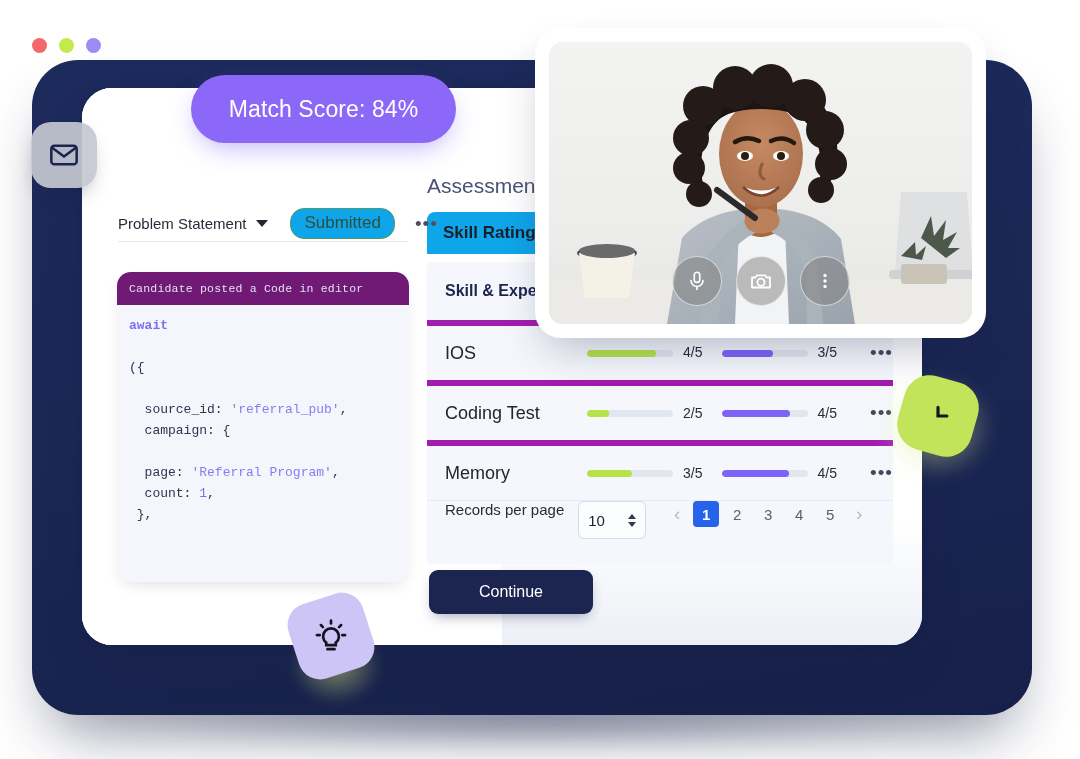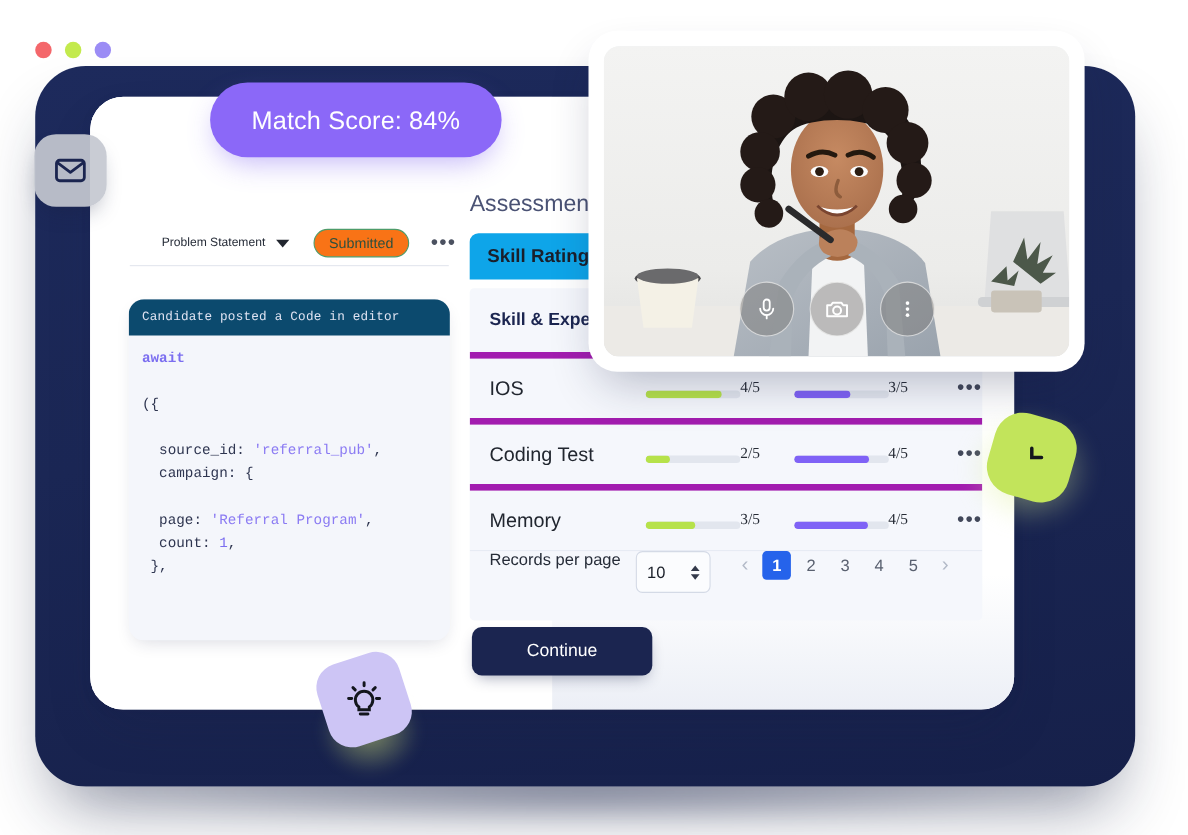--- a/index.html
+++ b/index.html
@@ -109,39 +109,38 @@
     position: absolute;
     left: 118px;
     top: 208px;
     width: 290px;
     display: flex;
     align-items: center;
     gap: 0;
     z-index: 12;
   }
   .ps-label {
-    font-size: 11px;
+    font-size: 15px;
     color: #262c38;
     white-space: nowrap;
-    margin-left: 29px;
   }
   .caret {
     margin-left: 10px;
     width: 0; height: 0;
     border-left: 6px solid transparent;
     border-right: 6px solid transparent;
     border-top: 7px solid #22262f;
   }
   .submitted-chip {
     margin-left: 22px;
     border: 1.4px solid #4e9b6a;
     color: #2f4f3d;
-    background: #f97316;
+    background: #0ea5e9;
     border-radius: 14px;
-    font-size: 13px;
+    font-size: 17px;
     padding: 4px 13px 5px;
     white-space: nowrap;
   }
   .ps-more {
     margin-left: 20px;
     color: #4b5160;
     font-size: 19px;
     letter-spacing: 1px;
     line-height: 8px;
   }
@@ -163,21 +162,21 @@
     width: 292px;
     height: 310px;
     border-radius: 14px;
     background: #f4f6fb;
     overflow: hidden;
     box-shadow: 0 6px 16px -6px rgba(26,34,70,0.18);
     z-index: 12;
   }
   .code-head {
     height: 33px;
-    background: #0c4a6e;
+    background: #701a75;
     color: #dfe3f2;
     font-family: "Liberation Mono", monospace;
     font-size: 11.5px;
     display: flex;
     align-items: center;
     padding-left: 12px;
     letter-spacing: .2px;
   }
   .code-body {
     font-family: "Liberation Mono", monospace;
@@ -253,23 +252,23 @@
     border-top: 6px solid #a21caf;
     box-sizing: border-box;
   }
   .t-row .rname {
     width: 150px;
     font-size: 18px;
     color: #21262f;
   }
   .meter-group {
     display: flex;
-    align-items: flex-end;
+    align-items: center;
+    gap: 10px;
     width: 142px;
-    font-family: Liberation Serif, serif;
   }
   .meter {
     width: 86px;
     height: 7px;
     border-radius: 5px;
     background: #e2e6ee;
     position: relative;
     overflow: hidden;
   }
   .meter > i {

